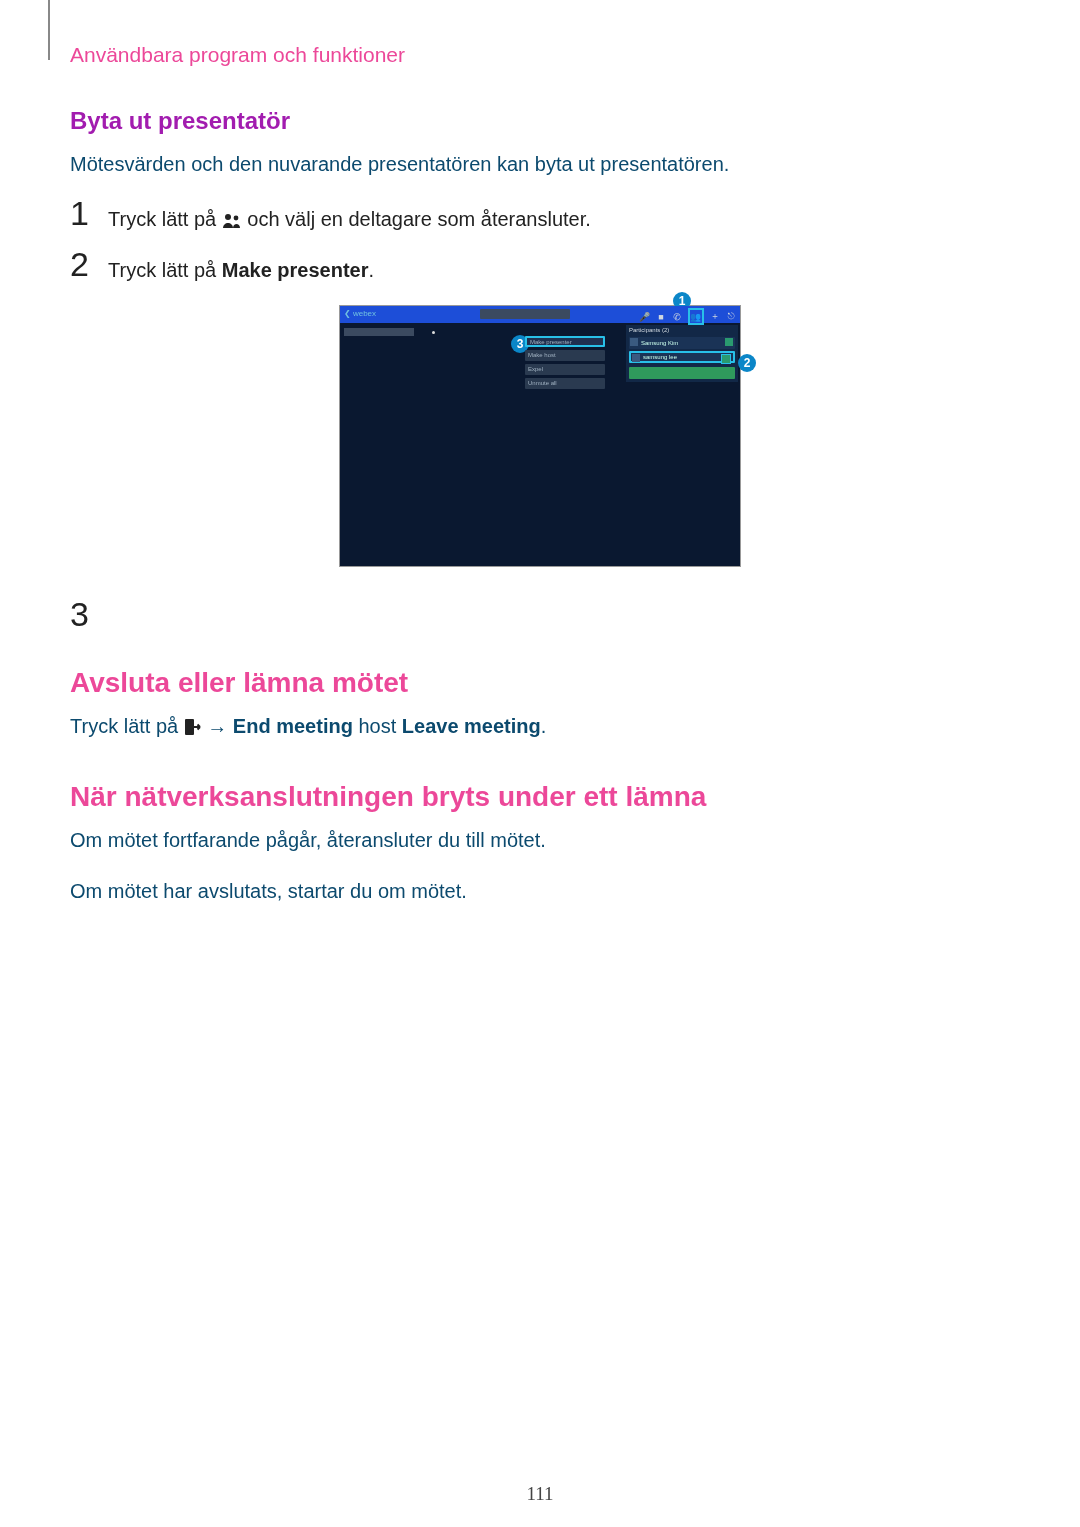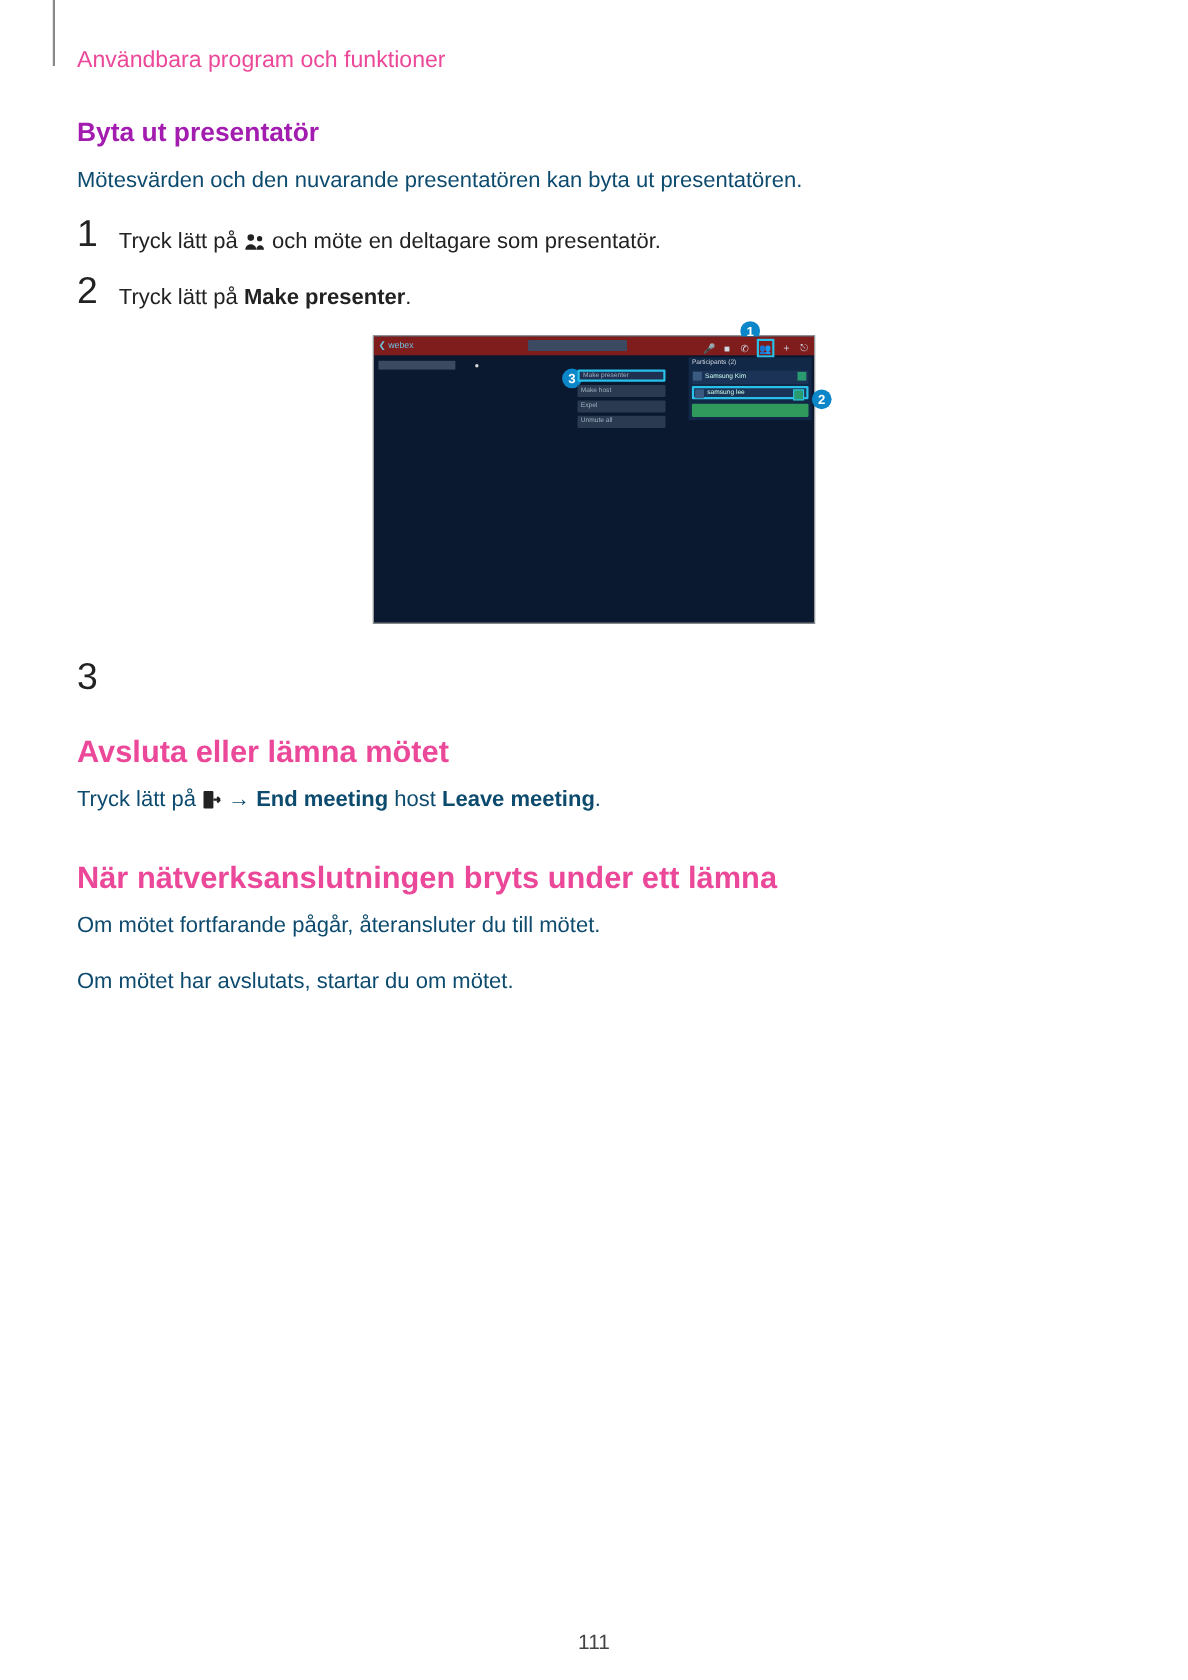--- a/index.html
+++ b/index.html
@@ -82,21 +82,21 @@
     width: 400px;
     height: 260px;
     background: #0a1830;
     border: 1px solid #999;
     text-align: left;
     font-size: 8px;
     color: #cbd5e1;
   }
   .ss-topbar {
     height: 17px;
-    background: #7f1d1d;
+    background: #1d4ed8;
     position: relative;
   }
   .ss-back {
     position: absolute;
     left: 4px; top: 3px;
     color: #70c0e0;
     font-size: 8px;
   }
   .ss-title {
     position: absolute;
@@ -219,20 +219,21 @@
     background: #2a4560;
     vertical-align: -2px;
   }
   .page-num {
     position: absolute;
     bottom: 22px;
     left: 0; right: 0;
     text-align: center;
     font-size: 19px;
     color: #444;
+    font-family: Liberation Serif, serif;
   }
   .bold { font-weight: bold; }
 </style>
 </head>
 <body>
 
 <div class="left-margin"></div>
 <div class="page">
 
   <div class="header-text">Användbara program och funktioner</div>
@@ -245,21 +246,21 @@
     <div class="step-body">
       <span>Tryck lätt på </span>
       <span class="inline-icon">
         <svg width="20" height="16" viewBox="0 0 20 16">
           <circle cx="6" cy="4" r="3" fill="#222"></circle>
           <path d="M1 15c0-3 2.5-5 5-5s5 2 5 5z" fill="#222"></path>
           <circle cx="14" cy="5" r="2.4" fill="#222"></circle>
           <path d="M11 15c0-2.4 1.8-4 3.5-4s3.5 1.6 3.5 4z" fill="#222"></path>
         </svg>
       </span>
-      <span> och möte en deltagare som presentatör.</span>
+      <span> och välj en deltagare som återansluter.</span>
     </div>
   </div>
 
   <div class="step">
     <div class="step-num">2</div>
     <div class="step-body">
       <span>Tryck lätt på </span><span class="bold">Make presenter</span><span>.</span>
     </div>
   </div>
 

